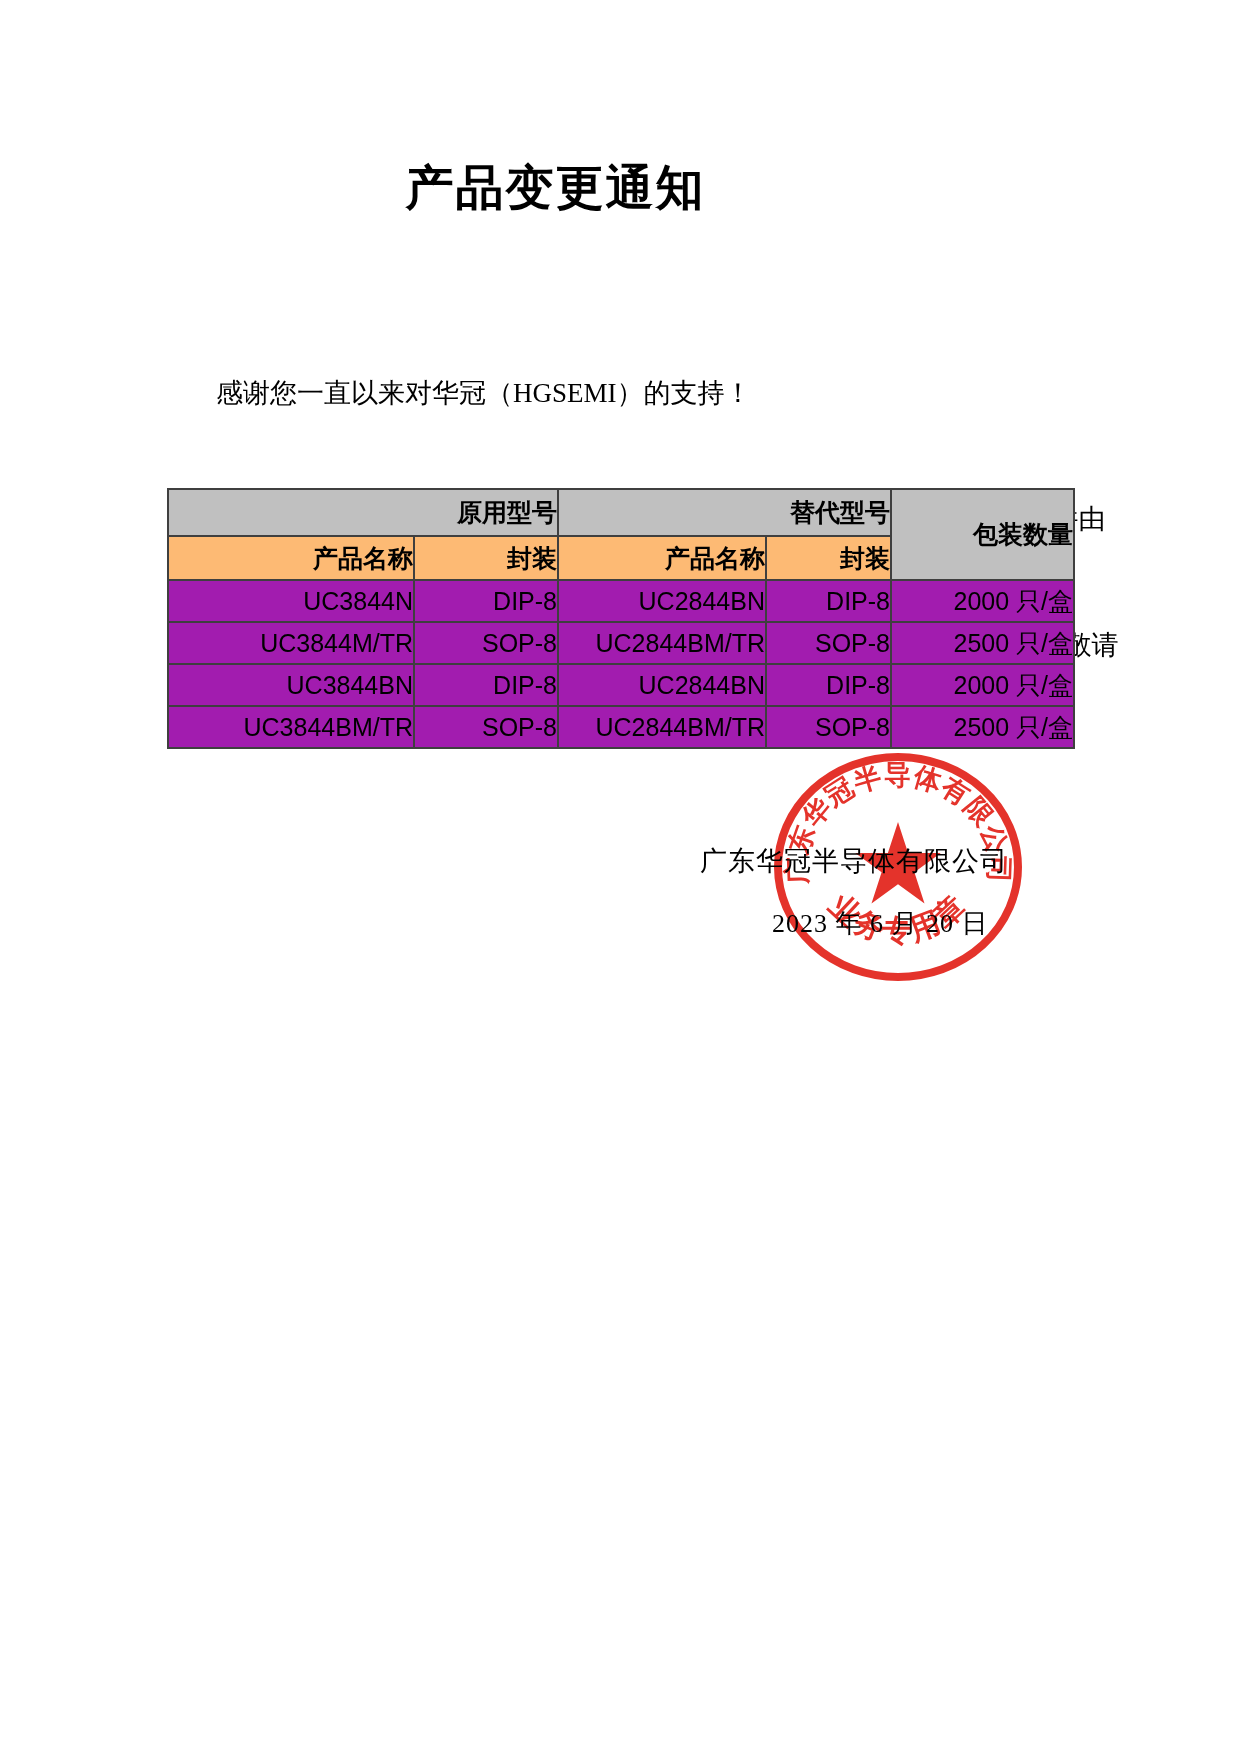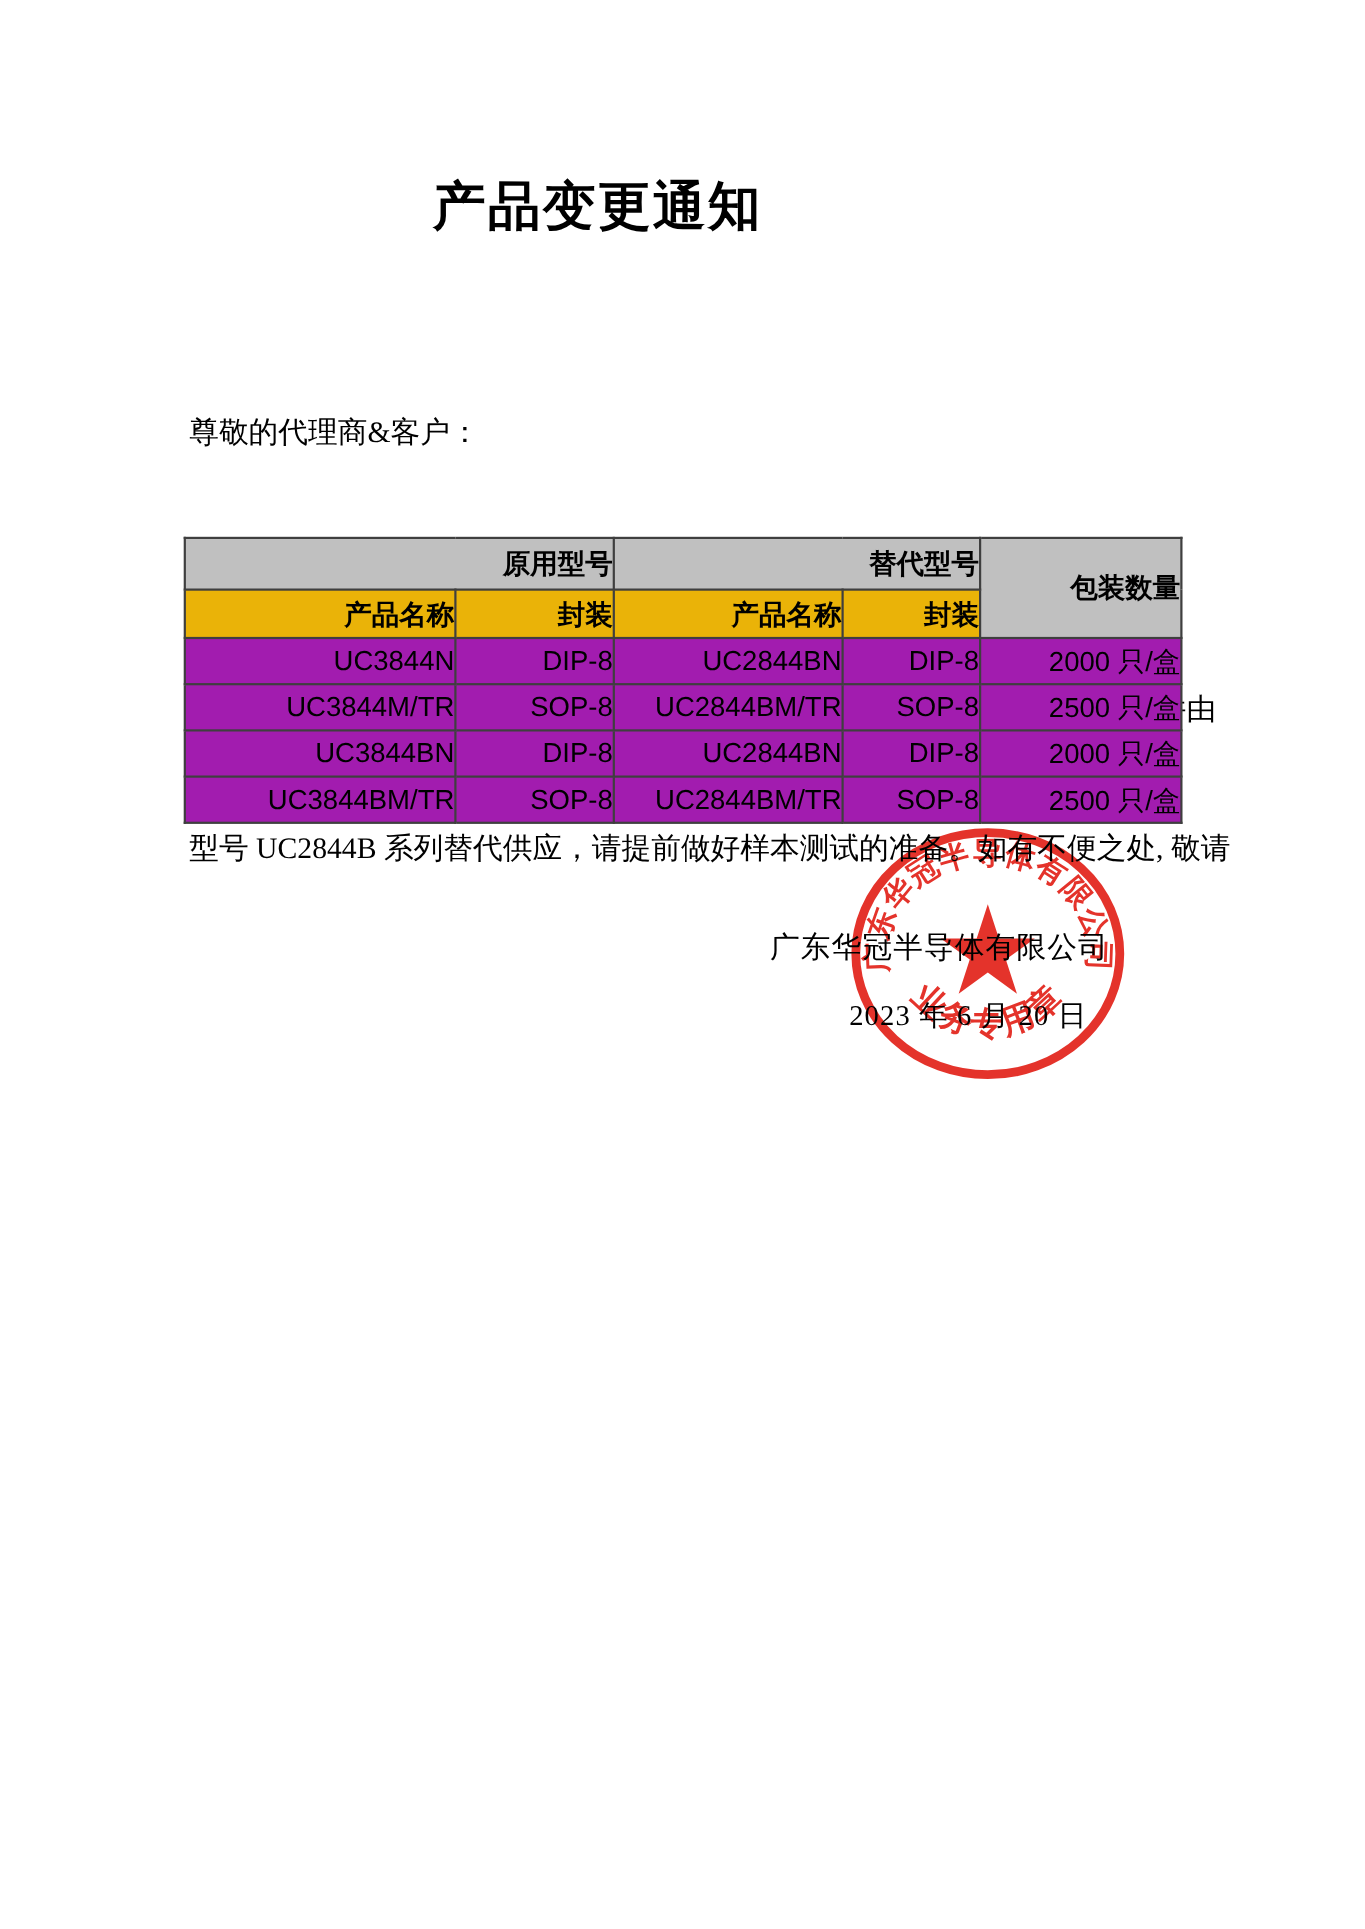--- a/index.html
+++ b/index.html
@@ -7,21 +7,21 @@
     position:relative;
     width:1241px;height:1754px;
     background:#ffffff;
     margin:0 auto;
     overflow:hidden;
     font-family:"Liberation Serif", serif;
     color:#000;
   }
   .doc-title{
     position:absolute;
-    top:156px;left:4px;width:1079px;
+    top:156px;left:16px;width:1079px;
     text-align:center;
     font-family:"Liberation Sans", sans-serif;
     font-weight:bold;
     font-size:48px;
     letter-spacing:2px;
   }
   .body-text{
     position:absolute;
     left:172px;top:288px;width:860px;
     font-size:27px;
@@ -45,21 +45,21 @@
     border:2px solid #3f3f3f;
     padding:0;
     vertical-align:middle;
   }
   .change-table .ghead{
     background:#c0c0c0;
     font-weight:bold;
     height:45px;
   }
   .change-table .shead{
-    background:#eab308;
+    background:#fdba74;
     font-weight:bold;
     height:42px;
   }
   .change-table .cell{height:40px;background:#a21caf;}
 
   .sig-company{
     position:absolute;
     left:700px;top:843px;
     font-size:27px;
     letter-spacing:1px;
@@ -83,21 +83,20 @@
   }
 </style>
 </head>
 <body>
 
 <div class="page">
 
   <div class="doc-title">产品变更通知</div>
 
   <div class="body-text">
-    <div class="body-line">尊敬的代理商&amp;客户：</div>
     <div class="body-line indent">感谢您一直以来对华冠（HGSEMI）的支持！</div>
     <div class="body-line indent">型号：  UC3844、UC3844B 系列 ，因版本更迭，后期会逐渐开始停产, 并由</div>
     <div class="body-line">型号 UC2844B 系列替代供应，请提前做好样本测试的准备。如有不便之处, 敬请</div>
   </div>
 
   <table class="change-table">
     <colgroup>
       <col style="width:246px">
         <col style="width:144px">
         <col style="width:208px">

